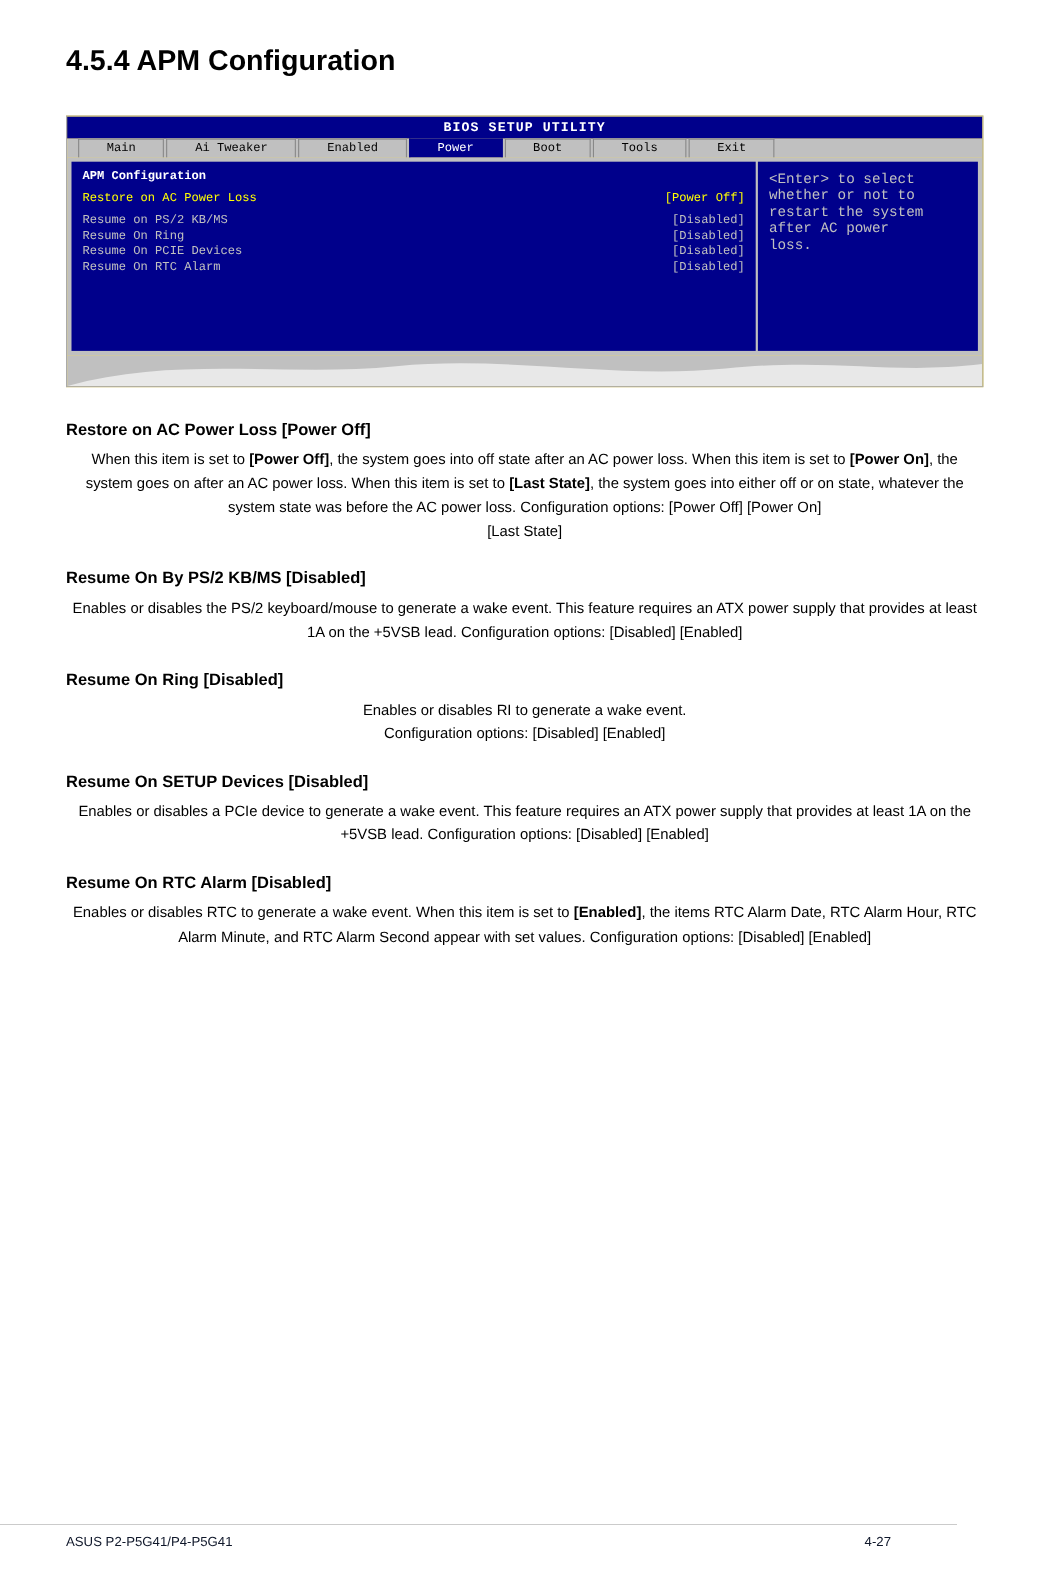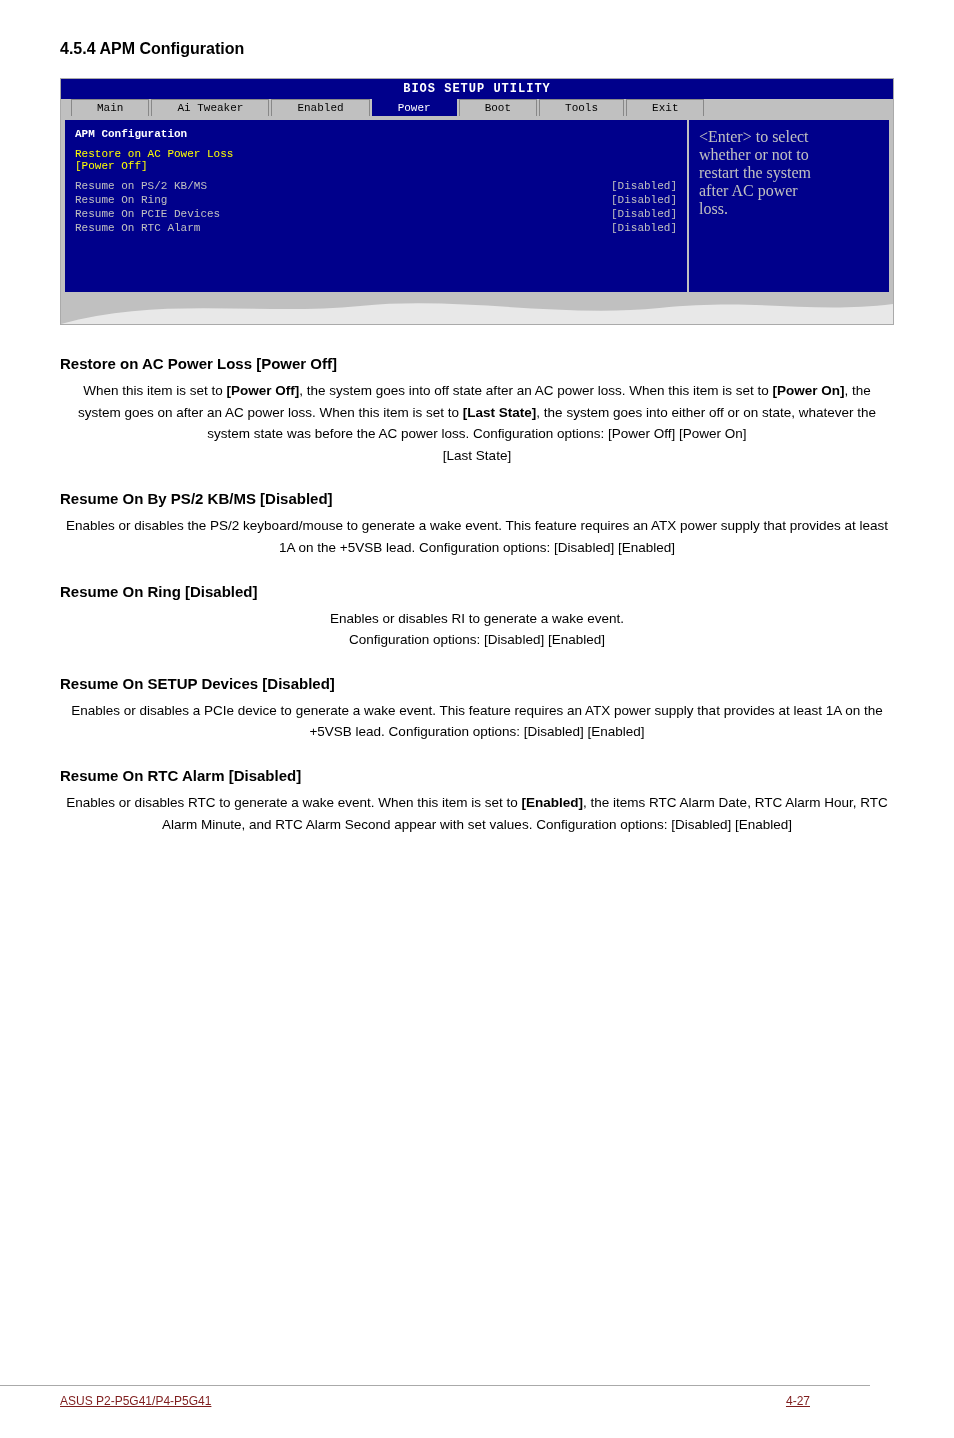--- a/index.html
+++ b/index.html
@@ -7,23 +7,23 @@
       font-family: Arial, sans-serif;
       font-size: 14px;
       background: #fff;
       color: #000;
       width: 954px;
       min-height: 1438px;
       padding: 40px 60px 60px 60px;
     }
 
     .page-title {
-      font-size: 16px;
-      font-weight: bold;
-      margin-bottom: 20px;
+      font-size: 26px;
+      font-weight: bold;
+      margin-bottom: 34px;
     }
 
     
     .bios-box {
       border: 1px solid #aaa;
       background: #fde047;
       margin-bottom: 30px;
       position: relative;
       overflow: hidden;
     }
@@ -77,42 +77,41 @@
       font-family: 'Courier New', monospace;
       font-size: 11px;
       padding: 8px 10px;
       margin: 4px 0 4px 4px;
     }
 
     .bios-sidebar {
       width: 200px;
       background: #00008B;
       color: #c0c0c0;
-      font-family: Liberation Serif, serif;
-      font-size: 16px;
+      font-family: Liberation Mono, monospace;
+      font-size: 13px;
       padding: 8px 10px;
       margin: 4px 4px 4px 2px;
     }
 
     .bios-section-title {
       color: #fff;
       font-weight: bold;
       margin-bottom: 8px;
       font-size: 11px;
     }
 
     .bios-row {
       display: flex;
       justify-content: space-between;
       margin-bottom: 2px;
     }
 
     .bios-row.highlight {
       color: #ff0;
-      flex-direction: column;
     }
 
     .bios-row .label {
       color: #c0c0c0;
     }
 
     .bios-row .value {
       color: #c0c0c0;
     }
 
@@ -146,22 +145,21 @@
       bottom: 30px;
       left: 0;
       right: 0;
       width: 870px;
       display: flex;
       justify-content: space-between;
       padding: 0 60px;
       border-top: 1px solid #aaa;
       padding-top: 8px;
       font-size: 12px;
-      color: #7f1d1d;
-      text-decoration: underline;
+      color: #0f172a;
     }
   </style>
 </head>
 <body>
 
 <h1 class="page-title">4.5.4   APM Configuration</h1>
 
 <div class="bios-box">
   <div class="bios-header">BIOS SETUP UTILITY</div>
   <div class="bios-tab-row">

